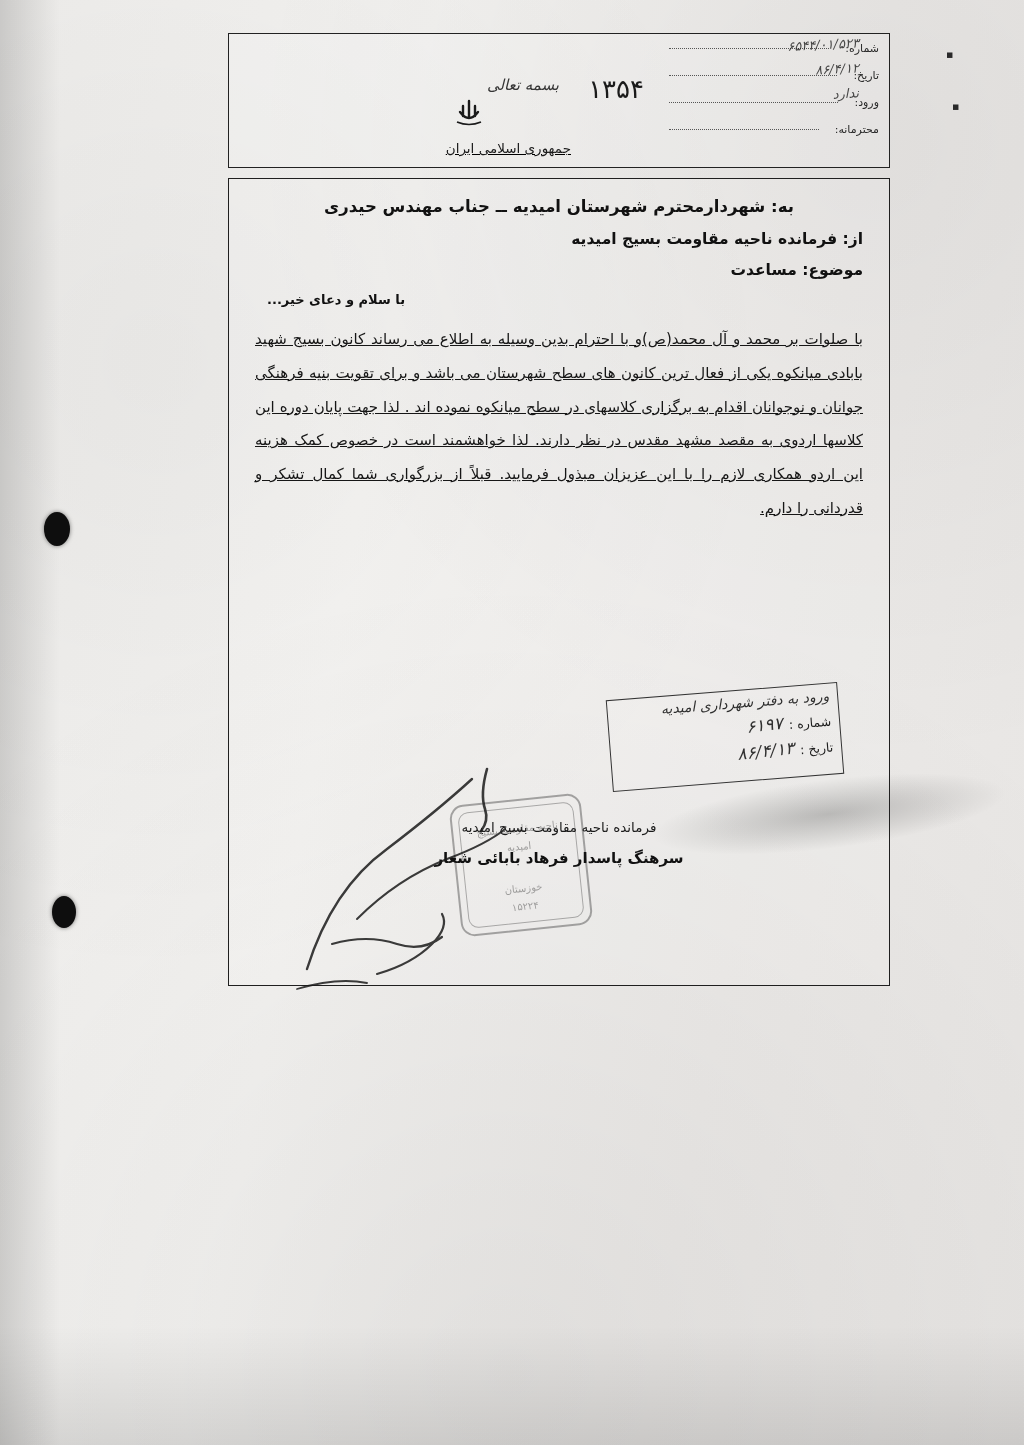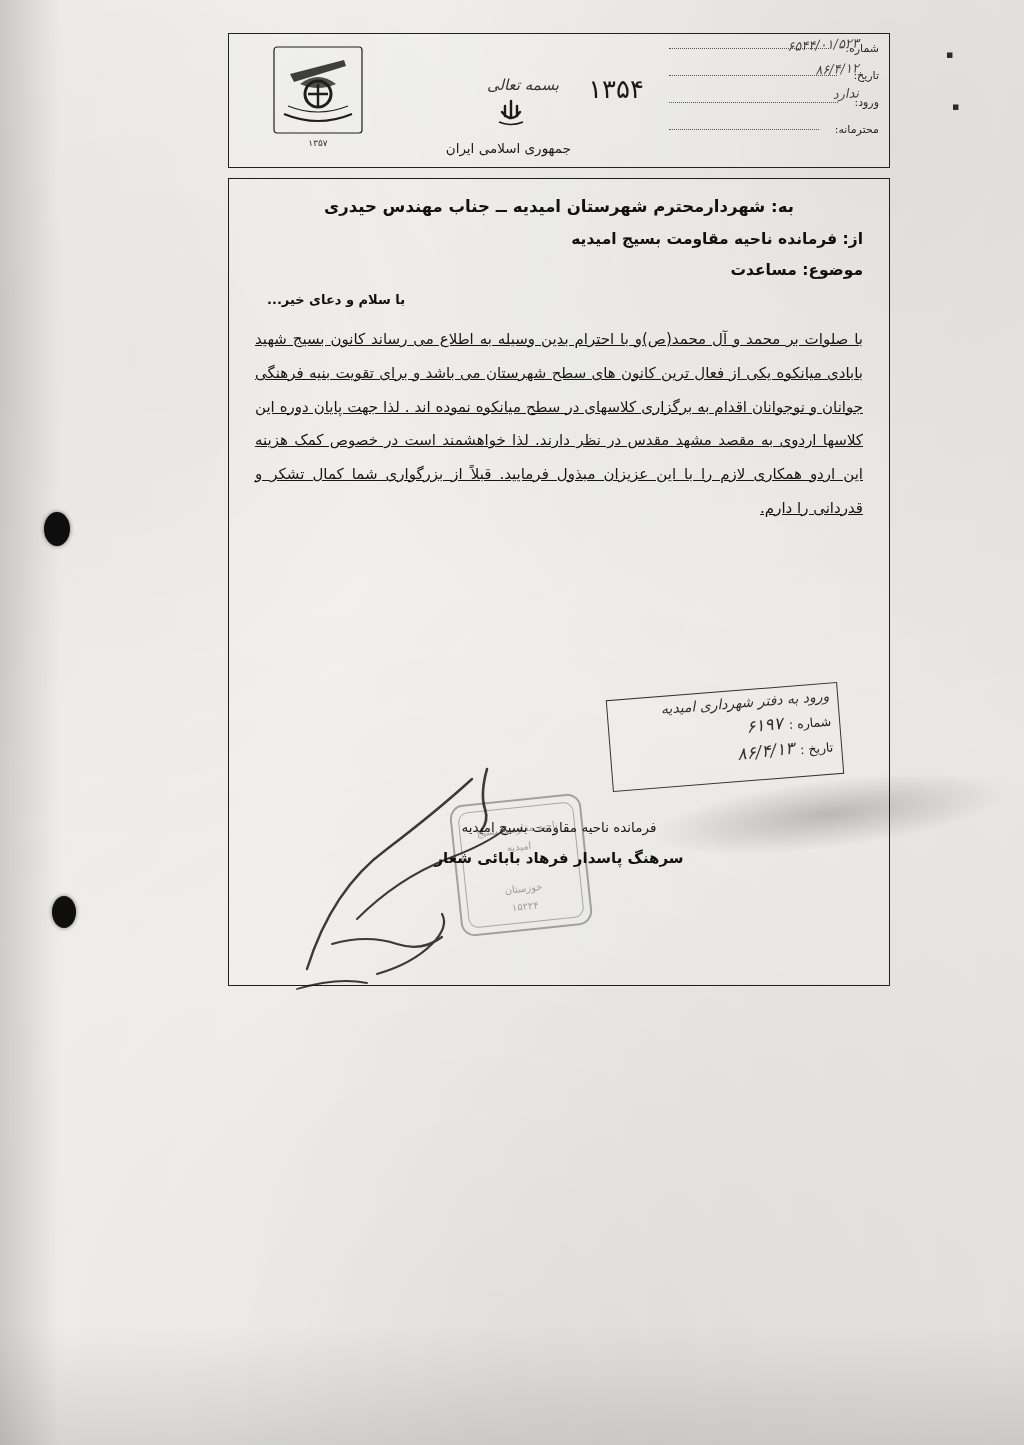--- a/index.html
+++ b/index.html
@@ -122,21 +122,22 @@
     font-family: "DejaVu Serif", serif;
     font-style: italic;
     opacity: 0.9;
   }
 
   .emblem-wrap {
     position: absolute;
     right: 318px;
     top: 64px;
     width: 120px;
-    text-align: center;
+    text-align: left;
+    text-decoration: underline;
   }
   .emblem-glyph {
     font-size: 26px;
     line-height: 1;
     color: #1a1a1a;
   }
   .country-line {
     margin-top: 8px;
     font-size: 13.5px;
     color: #1b1b1b;
@@ -378,32 +379,20 @@
       <div class="emblem-wrap">
         <div class="emblem-glyph">
           <svg width="36" height="30" viewBox="0 0 36 30" aria-hidden="true">
             <path d="M18 3 L18 20 M12 8 L12 18 M24 8 L24 18 M9 14 Q18 26 27 14" stroke="#1a1a1a" stroke-width="2.4" fill="none" stroke-linecap="round"></path>
             <path d="M6 24 Q18 29 30 24" stroke="#1a1a1a" stroke-width="1.6" fill="none"></path>
           </svg>
         </div>
         <div class="country-line">جمهوری اسلامی ایران</div>
       </div>
 
-      <div class="logo-box">
-        <svg class="logo-svg" width="96" height="92" viewBox="0 0 96 92" aria-hidden="true">
-          <rect x="4" y="3" width="88" height="86" rx="3" fill="none" stroke="#1e1e1e" stroke-width="1.2"></rect>
-          <path d="M20 30 L74 16 L76 22 L24 38 Z" fill="#1f1f1f" opacity="0.85"></path>
-          <path d="M30 40 Q48 26 66 40 Q48 48 30 40 Z" fill="#242424" opacity="0.8"></path>
-          <circle cx="48" cy="50" r="13" fill="none" stroke="#1e1e1e" stroke-width="3"></circle>
-          <path d="M48 40 L48 62 M38 50 L58 50" stroke="#1e1e1e" stroke-width="2.4"></path>
-          <path d="M14 70 Q48 84 82 70" fill="none" stroke="#1e1e1e" stroke-width="2"></path>
-          <path d="M18 62 Q48 74 78 62" fill="none" stroke="#1e1e1e" stroke-width="1.2"></path>
-        </svg>
-        <div class="logo-year">۱۳۵۷</div>
-      </div>
 
     </div>
   </div>
 
   <div class="corner-mark cm-1">▪</div>
   <div class="corner-mark cm-2">▪</div>
 
   <div class="letter-box">
     <div class="letter-pad">
       <div class="addr-line">به:  شهردارمحترم  شهرستان امیدیه  ــ جناب مهندس حیدری</div>

